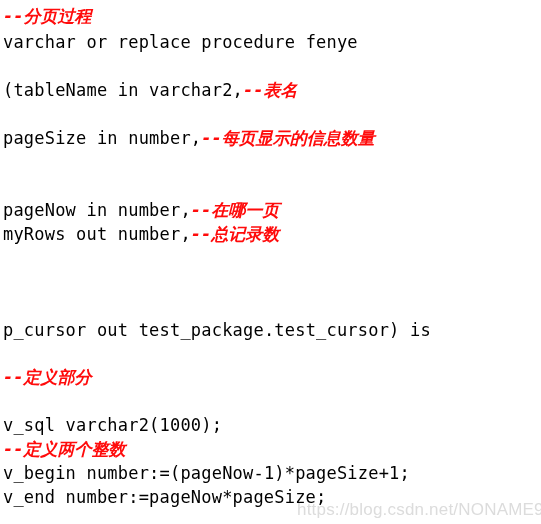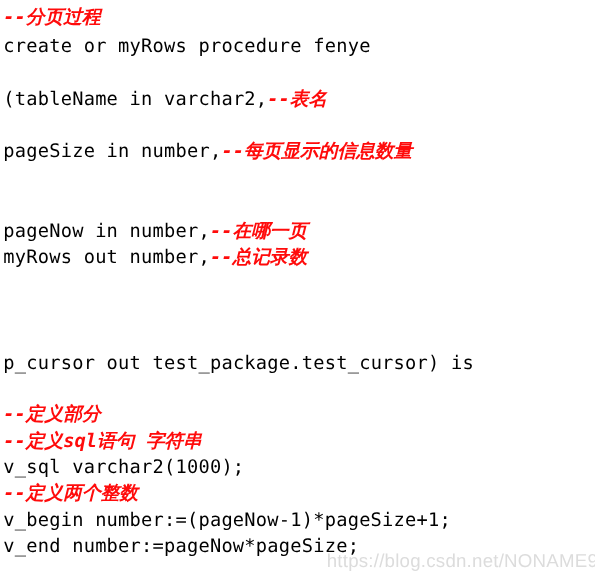--- a/index.html
+++ b/index.html
@@ -41,26 +41,25 @@
     color: #dcdcdc;
     white-space: pre;
     letter-spacing: 0.2px;
   }
 </style>
 </head>
 <body>
 
 <div id="code-listing">
     <div class="code-line" style="top: 5px;"><span class="tok tok-comment">--分页过程</span></div>
-    <div class="code-line" style="top: 31px;"><span class="tok tok-keyword">create or myRows proc</span><span class="tok tok-keyword">edure </span><span class="tok tok-identifier">fenye</span></div>
+    <div class="code-line" style="top: 31px;"><span class="tok tok-keyword">varchar or replace proc</span><span class="tok tok-keyword">edure </span><span class="tok tok-identifier">fenye</span></div>
     <div class="code-line" style="top: 79px;"><span class="tok tok-identifier">(tableName </span><span class="tok tok-keyword">in varchar2,</span><span class="tok tok-comment">--表名</span></div>
     <div class="code-line" style="top: 127px;"><span class="tok tok-identifier">pageSize </span><span class="tok tok-keyword">in number,</span><span class="tok tok-comment">--每页显示的信息数量</span></div>
     <div class="code-line" style="top: 175px; margin-top: 24px;"><span class="tok tok-identifier">pageNow </span><span class="tok tok-keyword">in number,</span><span class="tok tok-comment">--在哪一页</span></div>
     <div class="code-line" style="top: 223px;"><span class="tok tok-identifier">myRows </span><span class="tok tok-keyword">out number,</span><span class="tok tok-comment">--总记录数</span></div>
     <div class="code-line" style="top: 366px;"><span class="tok tok-comment">--定义部分</span></div>
     <div class="code-line" style="top: 319px;"><span class="tok tok-identifier">p_cursor </span><span class="tok tok-keyword">out </span><span class="tok tok-identifier">test_package.test_cursor) </span><span class="tok tok-keyword">is</span></div>
-    <div class="code-line" style="top: 390px;"><span class="tok tok-comment">--定义sql语句 字符串</span></div>
     <div class="code-line" style="top: 414px;"><span class="tok tok-identifier">v_sql </span><span class="tok tok-keyword">varchar2</span><span class="tok tok-identifier">(1000);</span></div>
     <div class="code-line" style="top: 438px;"><span class="tok tok-comment">--定义两个整数</span></div>
     <div class="code-line" style="top: 462px;"><span class="tok tok-identifier">v_begin </span><span class="tok tok-keyword">number</span><span class="tok tok-identifier">:=(pageNow-1)*pageSize+1;</span></div>
     <div class="code-line" style="top: 486px;"><span class="tok tok-identifier">v_end </span><span class="tok tok-keyword">number</span><span class="tok tok-identifier">:=pageNow*pageSize;</span></div>
     <div class="watermark">https://blog.csdn.net/NONAME999</div>
   </div>
 
 </body></html>

